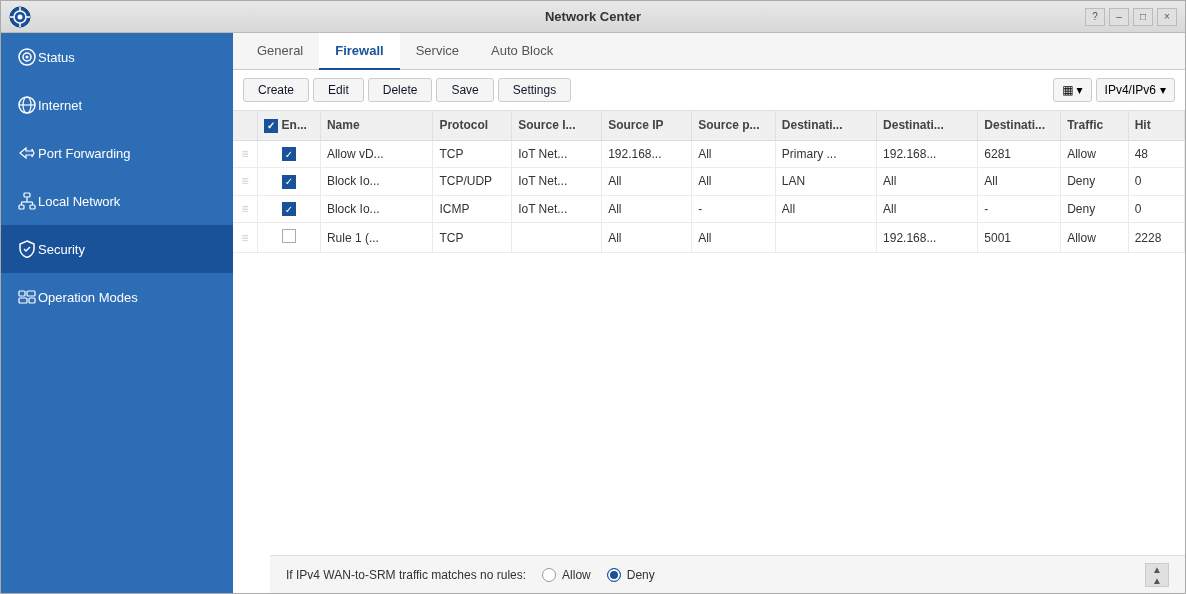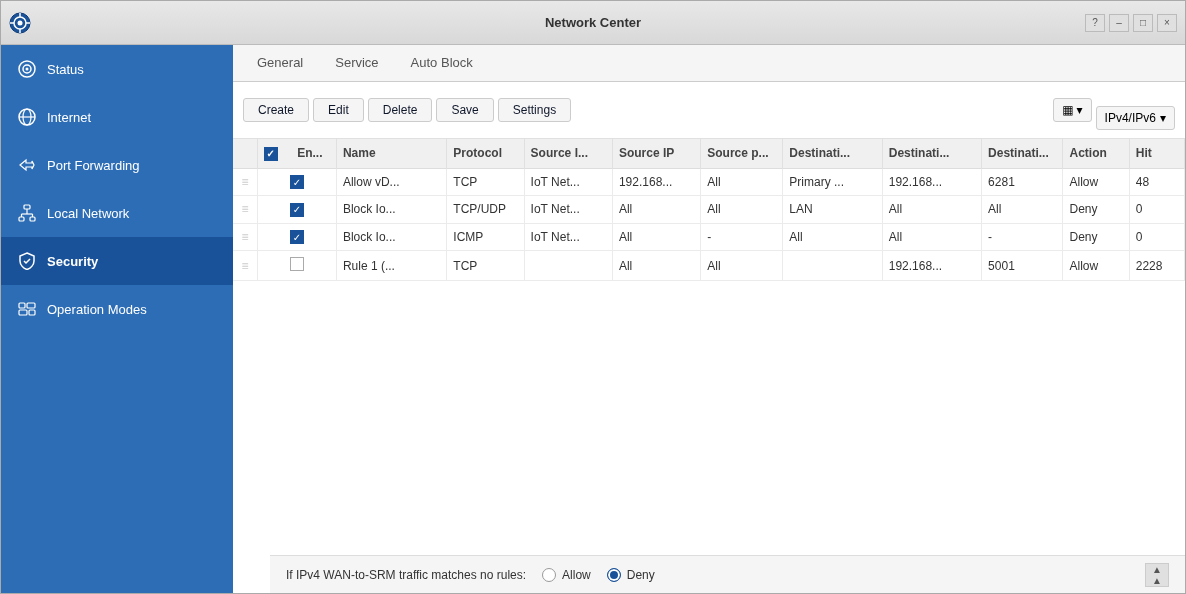--- a/index.html
+++ b/index.html
@@ -1,47 +1,47 @@
 <!DOCTYPE html>
 <html><head>
   <meta charset="utf-8">
   <style>
     * { box-sizing: border-box; margin: 0; padding: 0; }
     body { font-family: -apple-system, BlinkMacSystemFont, "Segoe UI", Arial, sans-serif; font-size: 13px; background: #f0f0f0; width: 1186px; height: 594px; overflow: hidden; }
 
     .window { width: 1186px; height: 594px; background: #fff; display: flex; flex-direction: column; border: 1px solid #aaa; }
 
-    .titlebar { height: 44px; background: linear-gradient(to bottom, #e8e8e8, #d8d8d8); display: flex; align-items: center; justify-content: center; border-bottom: 1px solid #bbb; position: relative; flex-shrink: 0; }
+    .titlebar { height: 32px; background: linear-gradient(to bottom, #e8e8e8, #d8d8d8); display: flex; align-items: center; justify-content: center; border-bottom: 1px solid #bbb; position: relative; flex-shrink: 0; }
     .titlebar-title { font-size: 13px; font-weight: 600; color: #333; }
     .titlebar-controls { position: absolute; right: 8px; display: flex; gap: 4px; }
     .titlebar-btn { width: 20px; height: 18px; background: #e0e0e0; border: 1px solid #bbb; display: flex; align-items: center; justify-content: center; cursor: pointer; font-size: 10px; color: #555; }
     .titlebar-logo { position: absolute; left: 8px; width: 22px; height: 22px; }
 
     .main-content { display: flex; flex: 1; overflow: hidden; }
 
     
     .sidebar { width: 232px; background: #2d6db5; flex-shrink: 0; display: flex; flex-direction: column; }
-    .sidebar-item { display: flex; align-items: center; gap: 10px; padding: 14px 16px; color: #fff; cursor: pointer; font-size: 13px; }
-    .sidebar-item.active { background: #1a5299; font-weight: bold; }
+    .sidebar-item { display: flex; align-items: center; gap: 1px; padding: 14px 16px; color: #fff; cursor: pointer; font-size: 13px; }
+    .sidebar-item.active { background: #1a5299; }
     .sidebar-icon { width: 20px; height: 20px; display: flex; align-items: center; justify-content: center; flex-shrink: 0; }
 
     
     .content-area { flex: 1; display: flex; flex-direction: column; background: #fff; overflow: hidden; }
 
     
     .tabs { display: flex; border-bottom: 1px solid #ccc; padding: 0 8px; background: #f5f5f5; flex-shrink: 0; }
     .tab { padding: 10px 16px; cursor: pointer; font-size: 13px; color: #555; border-bottom: 2px solid transparent; margin-bottom: -1px; }
     .tab.active { color: #1a5299; border-bottom: 2px solid #1a5299; font-weight: 600; background: #fff; }
 
     
     .toolbar { display: flex; align-items: center; gap: 4px; padding: 8px 10px; border-bottom: 1px solid #e0e0e0; flex-shrink: 0; }
     .toolbar-btn { padding: 4px 14px; background: #f5f5f5; border: 1px solid #ccc; border-radius: 3px; cursor: pointer; font-size: 12px; color: #0f172a; }
     .toolbar-spacer { flex: 1; }
     .view-btn { padding: 4px 8px; background: #f5f5f5; border: 1px solid #ccc; border-radius: 3px; cursor: pointer; display: flex; align-items: center; gap: 3px; font-size: 12px; }
-    .dropdown-select { padding: 4px 8px; background: #f5f5f5; border: 1px solid #ccc; border-radius: 3px; cursor: pointer; font-size: 12px; display: flex; align-items: center; gap: 4px; margin-top: 16px; }
+    .dropdown-select { padding: 4px 8px; background: #f5f5f5; border: 1px solid #ccc; border-radius: 3px; cursor: pointer; font-size: 12px; display: flex; align-items: center; gap: 4px; }
 
     
     .table-area { flex: 1; overflow-y: auto; overflow-x: hidden; }
     table { width: 100%; border-collapse: collapse; font-size: 12px; }
     thead tr { background: #f0f0f0; border-bottom: 1px solid #ddd; }
     th { padding: 7px 6px; text-align: left; font-weight: 600; color: #444; border-right: 1px solid #e0e0e0; white-space: nowrap; overflow: hidden; font-size: 12px; }
     td { padding: 6px 6px; border-bottom: 1px solid #ebebeb; color: #333; border-right: 1px solid #ebebeb; white-space: nowrap; overflow: hidden; font-size: 12px; }
     .col-en { width: 50px; }
     .col-name { width: 100px; }
     .col-protocol { width: 70px; }
@@ -159,20 +159,21 @@
           </svg>
         </div>
         <span>Operation Modes</span>
       </div>
     </div>
 
     <div class="content-area">
 
       <div class="tabs">
         <div class="tab">General</div>
+        <div class="tab active">Firewall</div>
         <div class="tab">Service</div>
         <div class="tab">Auto Block</div>
       </div>
 
       <div class="toolbar">
         <button class="toolbar-btn">Create</button>
         <button class="toolbar-btn">Edit</button>
         <button class="toolbar-btn">Delete</button>
         <button class="toolbar-btn">Save</button>
         <button class="toolbar-btn">Settings</button>
@@ -187,31 +188,31 @@
         </div>
       </div>
 
       <div class="table-area">
         <table>
           <thead>
             <tr>
               <th style="width:22px;"></th>
               <th class="col-en">
                 <span class="cb header-check">✓</span>
-                <span style="margin-left:16px;">En...</span>
+                <span style="margin-left:0;">En...</span>
               </th>
               <th class="col-name">Name</th>
               <th class="col-protocol">Protocol</th>
               <th class="col-srcint">Source I...</th>
               <th class="col-srcip">Source IP</th>
               <th class="col-srcport">Source p...</th>
               <th class="col-dstint">Destinati...</th>
               <th class="col-dstip">Destinati...</th>
               <th class="col-dstport">Destinati...</th>
-              <th class="col-action">Action</th>
+              <th class="col-action">Traffic</th>
               <th class="col-hit">Hit</th>
             </tr>
           </thead>
           <tbody id="table-body">
           <tr>
     <td style="width:22px;color:#ccc;text-align:center;">≡</td>
     <td style="text-align:center;">
       <span class="cb checked">✓</span>
     </td>
     <td>Allow vD...</td>

